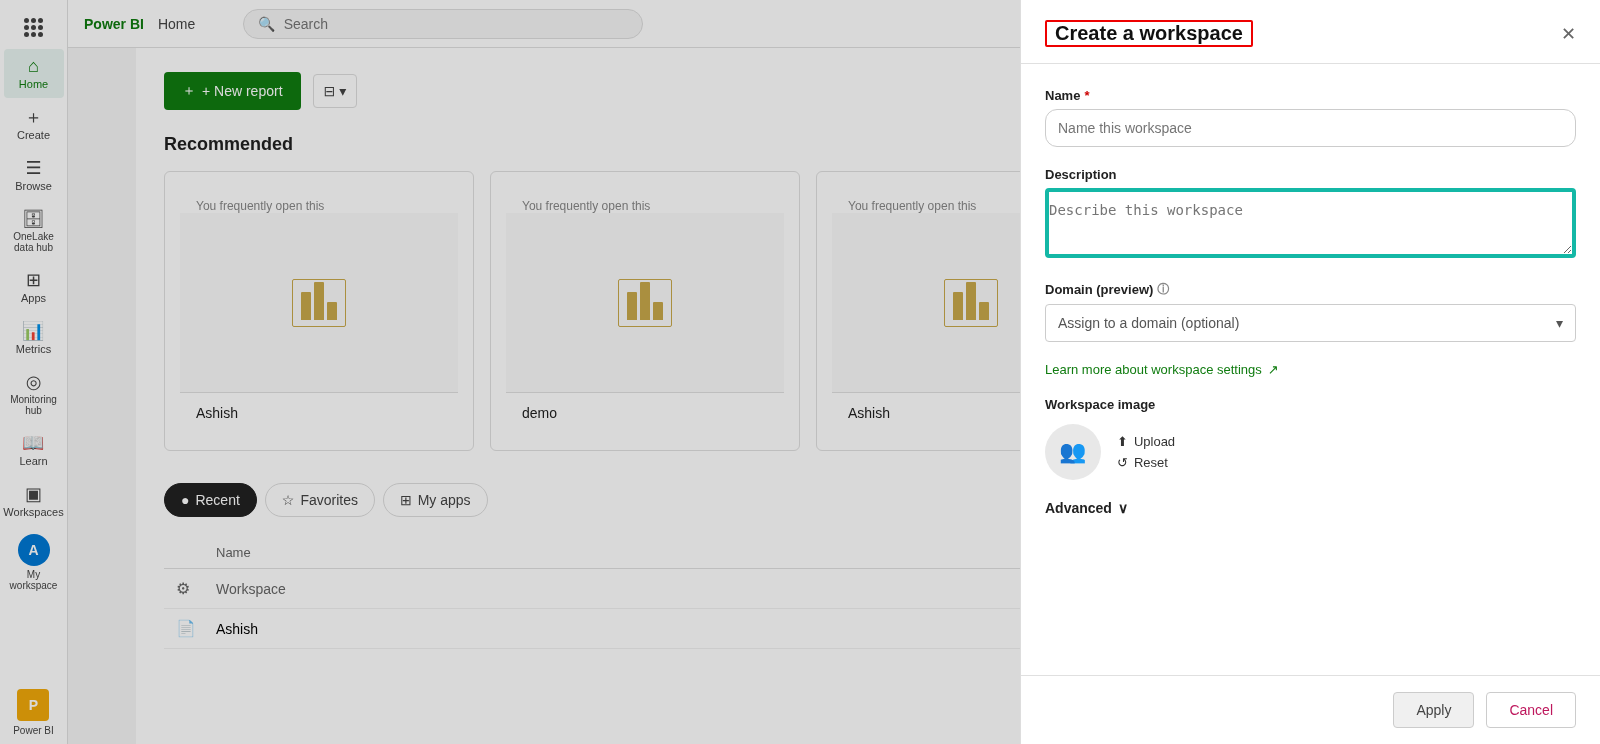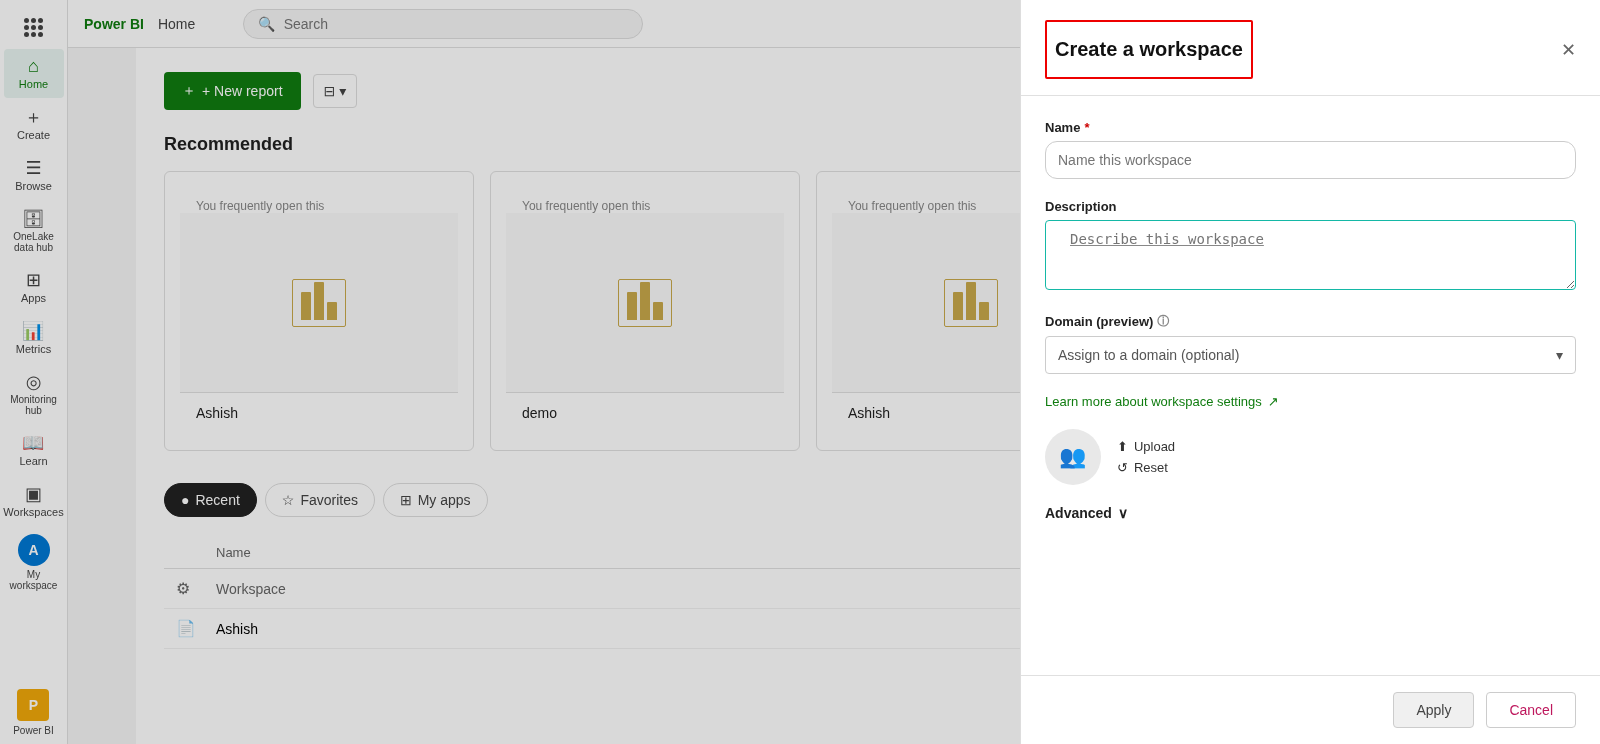--- a/index.html
+++ b/index.html
@@ -161,40 +161,40 @@
       border-left: 1px solid #ddd; z-index: 200;
       display: flex; flex-direction: column;
     }
     .panel-header {
       padding: 20px 24px 16px;
       border-bottom: 1px solid #e0e0e0;
       display: flex; align-items: center; justify-content: space-between;
     }
     .panel-title {
       font-size: 20px; font-weight: 600; color: #111;
-      border: 2px solid #e00; display: inline-block; padding: 16px 8px; border-radius: 2px;
+      border: 2px solid #e00; display: inline-block; padding: 0 8px; border-radius: 2px;
     }
     .panel-close {
       font-size: 18px; cursor: pointer; color: #666;
       background: none; border: none; line-height: 1;
     }
     .panel-body { padding: 24px; flex: 1; overflow-y: auto; }
     .field-label {
       font-size: 13px; font-weight: 600; color: #222; margin-bottom: 6px;
       display: flex; align-items: center; gap: 4px;
     }
     .required-star { color: #c00; }
     .field-input {
       width: 100%; border: 1px solid #ccc; border-radius: 12px;
       padding: 10px 12px; font-size: 14px; outline: none; color: #444;
     }
     .field-textarea {
-      width: 100%; border: 1px solid #14b8a6; border-radius: 4px;
-      padding: 10px 24px; font-size: 14px; outline: none; resize: vertical;
-      min-height: 70px; color: #888; text-decoration: underline;
+      width: 100%; border: 4px solid #14b8a6; border-radius: 4px;
+      padding: 10px 0; font-size: 14px; outline: none; resize: vertical;
+      min-height: 70px; color: #888;
     }
     .field-group { margin-bottom: 20px; }
     .field-select {
       width: 100%; border: 1px solid #ccc; border-radius: 4px;
       padding: 10px 12px; font-size: 14px; background: #fff;
       display: flex; align-items: center; justify-content: space-between;
       cursor: pointer; color: #555;
     }
     .link-row {
       display: flex; align-items: center; gap: 6px;
@@ -438,20 +438,21 @@
         <span>▾</span>
       </div>
     </div>
 
     <div class="link-row">
       <span>Learn more about workspace settings</span>
       <span>↗</span>
     </div>
 
     <div class="workspace-image-section">
+      <div class="image-section-title">Workspace image</div>
       <div class="image-row">
         <div class="image-placeholder">
           <span>👥</span>
         </div>
         <div class="image-actions">
           <div class="image-action">
             <span>⬆</span>
             <span>Upload</span>
           </div>
           <div class="image-action">

